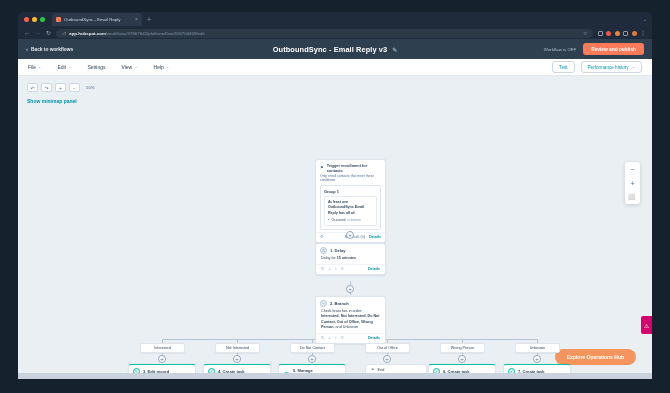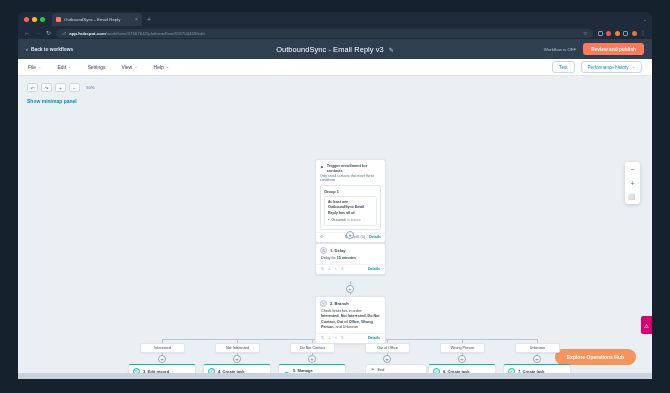--- a/index.html
+++ b/index.html
@@ -88,21 +88,21 @@
     display: flex; align-items: center; gap: 3px;
     color: #e5ebf2; font-size: 4.8px; font-weight: 600;
   }
   .chev-left { font-size: 6px; color: #c3cedb; line-height: 1; }
   .header-center {
     position: absolute; left: 0; right: 0;
     display: flex; align-items: center; justify-content: center; gap: 5px;
     pointer-events: none;
   }
   .wf-title {
-    color: #ffffff; font-size: 7.4px; font-weight: 400;
+    color: #ffffff; font-size: 7.4px; font-weight: 700;
     letter-spacing: .1px;
   }
   .pencil-icon { font-size: 6px; color: #c3cedb; }
   .header-right {
     margin-left: auto; display: flex; align-items: center; gap: 7px;
     position: relative; z-index: 2;
   }
   .wf-status { font-size: 4.4px; color: #b6c2d0; }
   .btn-publish {
     background: #ff7a59; color: #fff;

